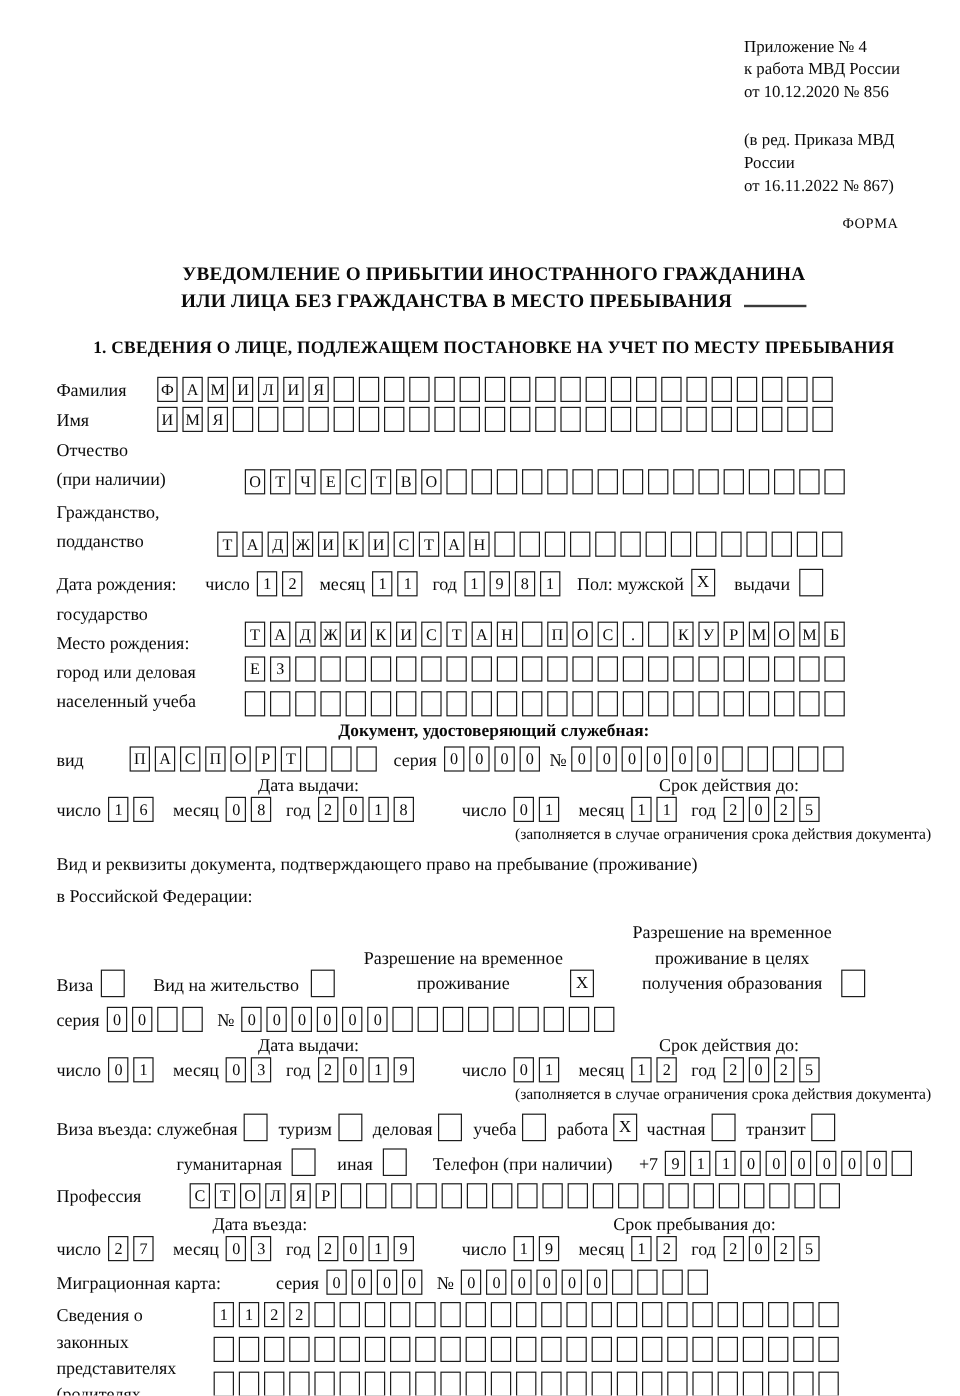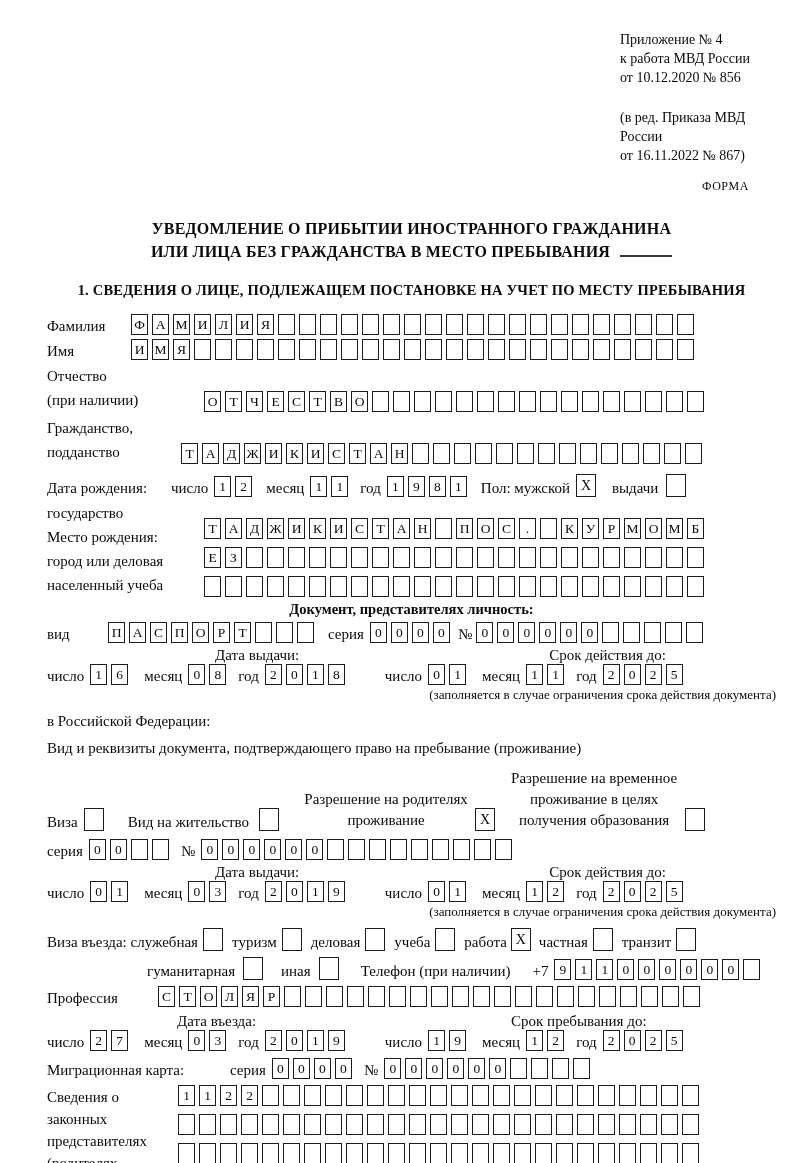--- a/index.html
+++ b/index.html
@@ -296,21 +296,21 @@
           <span class="cell"></span>
           <span class="cell"></span>
           <span class="cell"></span>
           <span class="cell"></span>
           <span class="cell"></span>
           <span class="cell"></span>
         </div>
     </span>
   </div>
 
-  <div class="dochead">Документ, представителях личность:</div>
+  <div class="dochead">Документ, удостоверяющий служебная:</div>
 
   <div class="row">
     <span class="lbl w61">вид</span>
     <span class="cells">
         <span class="cell">П</span>
         <span class="cell">А</span>
         <span class="cell">С</span>
         <span class="cell">П</span>
         <span class="cell">О</span>
         <span class="cell">Р</span>
@@ -378,37 +378,37 @@
     <span class="lbl ml8">год</span>
     <span class="cells ml6">
         <span class="cell">2</span>
         <span class="cell">0</span>
         <span class="cell">2</span>
         <span class="cell">5</span>
       </span>
   </div>
   <div class="note">(заполняется в случае ограничения срока действия документа)</div>
 
+  <div class="plain">Вид и реквизиты документа, подтверждающего право на пребывание (проживание)</div>
   <div class="plain">в Российской Федерации:</div>
-  <div class="plain">Вид и реквизиты документа, подтверждающего право на пребывание (проживание)</div>
 
   <div class="row" style="margin:4px 0 8px">
     <span class="lbl">Виза</span>
     <span class="cells cb ml6">
         <span class="cell"></span>
       </span>
     <span class="lbl" style="margin-left:20px">Вид на жительство</span>
     <span class="cells cb ml10">
         <span class="cell"></span>
       </span>
-    <span class="lbl ctr" style="width:178px;margin-left:14px">Разрешение на родителях проживание</span>
+    <span class="lbl ctr" style="width:178px;margin-left:14px">Разрешение на временное проживание</span>
     <span class="cells cb">
         <span class="cell">X</span>
       </span>
-    <span class="lbl ctr" style="width:182px;margin-left:4px">Разрешение на временное проживание в целях получения образования</span>
+    <span class="lbl ctr" style="width:182px;margin-left:20px">Разрешение на временное проживание в целях получения образования</span>
     <span class="cells cb">
         <span class="cell"></span>
       </span>
   </div>
 
   <div class="row">
     <span class="lbl">серия</span>
     <span class="cells ml6">
         <span class="cell">0</span>
         <span class="cell">0</span>

